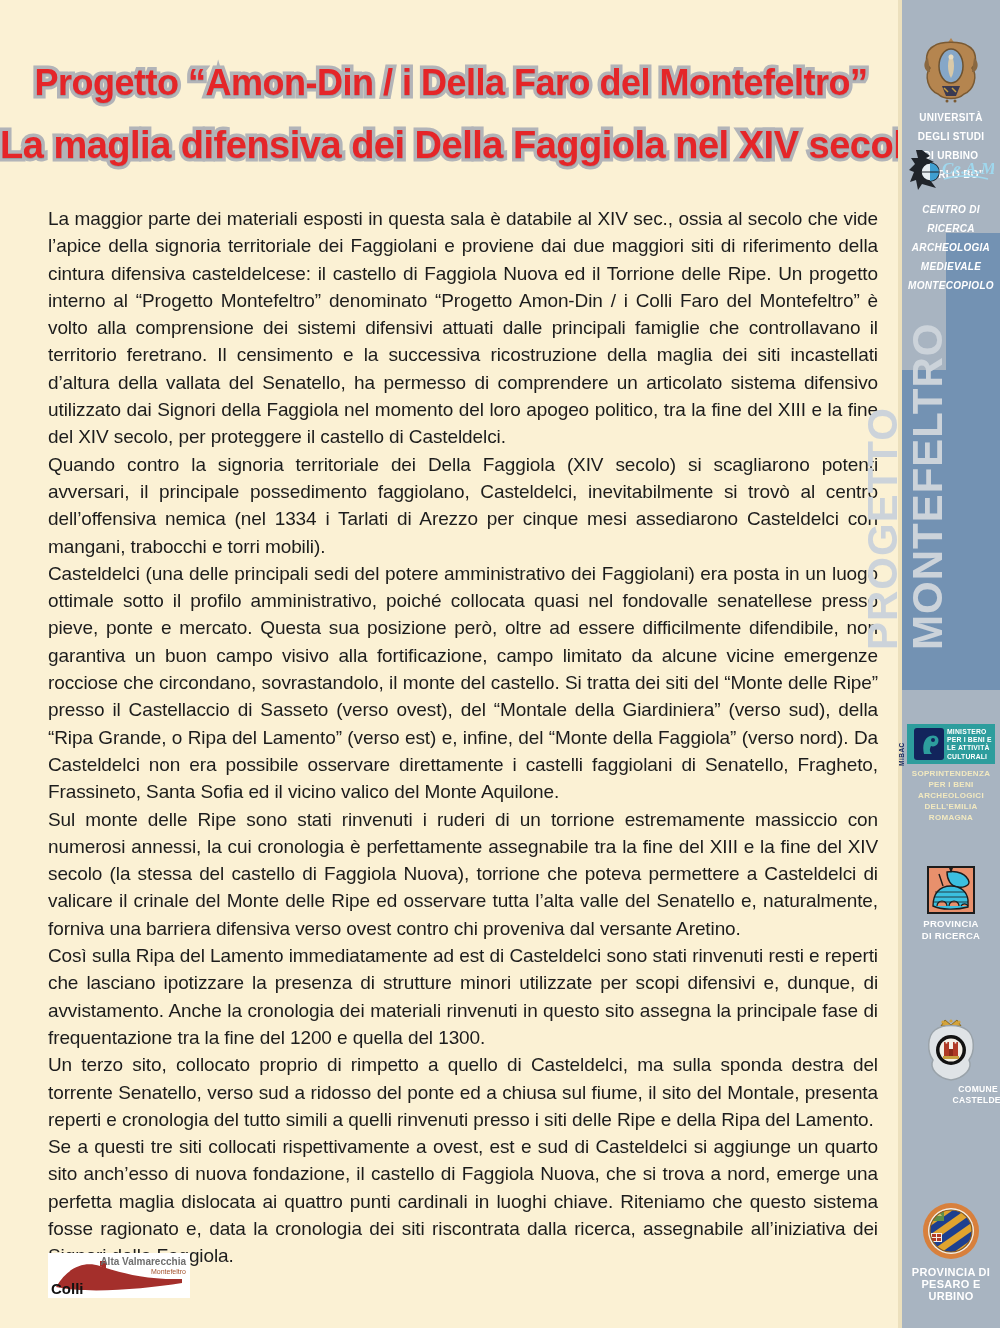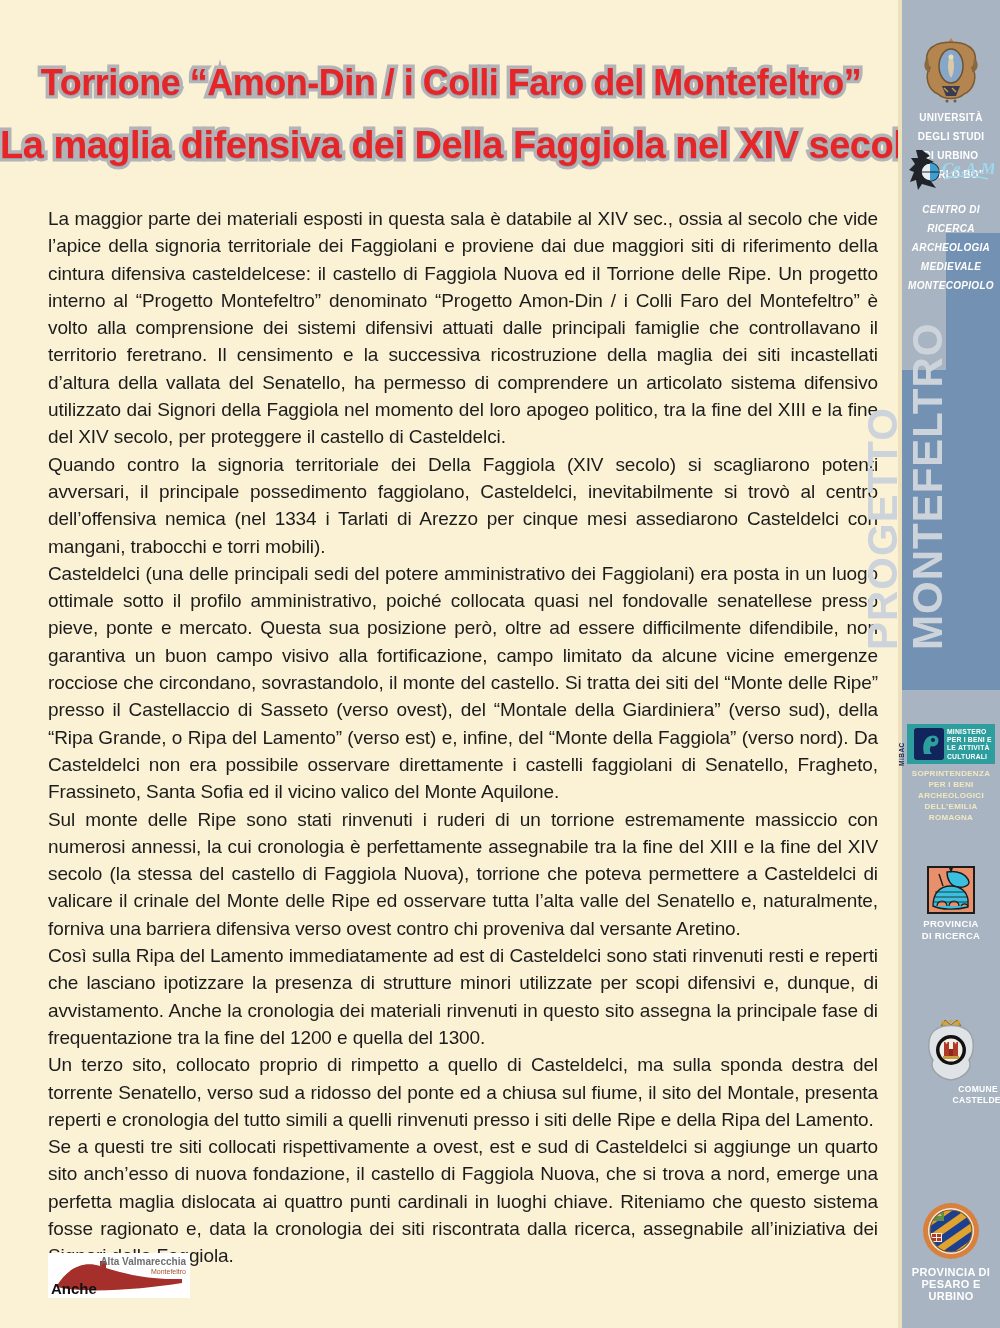--- a/index.html
+++ b/index.html
@@ -78,21 +78,21 @@
   }
   #footer-alta{position:absolute;right:4px;top:3px;font-size:10px;color:#6f6f6f;font-weight:bold;}
   #footer-montefeltro{position:absolute;right:4px;top:15px;font-size:7px;color:#a2522c;}
   #footer-musei{position:absolute;left:3px;bottom:1px;font-size:15px;font-weight:bold;color:#111;}
 </style>
 </head>
 <body>
 
 <div id="panel">
 
-  <div class="title" id="title-line1">Torrione “Amon-Din / i Colli Faro del Montefeltro”</div>
+  <div class="title" id="title-line1">Progetto “Amon-Din / i Della Faro del Montefeltro”</div>
   <div class="title" id="title-line2">La maglia difensiva dei Della Faggiola nel XIV secolo</div>
 
   <div id="body-text">
     <p>La maggior parte dei materiali esposti in questa sala è databile al XIV sec., ossia al secolo che vide l’apice della signoria territoriale dei Faggiolani e proviene dai due maggiori siti di riferimento della cintura difensiva casteldelcese: il castello di Faggiola Nuova ed il Torrione delle Ripe. Un progetto interno al “Progetto Montefeltro” denominato “Progetto Amon-Din / i Colli Faro del Montefeltro” è volto alla comprensione dei sistemi difensivi attuati dalle principali famiglie che controllavano il territorio feretrano. Il censimento e la successiva ricostruzione della maglia dei siti incastellati d’altura della vallata del Senatello, ha permesso di comprendere un articolato sistema difensivo utilizzato dai Signori della Faggiola nel momento del loro apogeo politico, tra la fine del XIII e la fine del XIV secolo, per proteggere il castello di Casteldelci.</p>
     <p>Quando contro la signoria territoriale dei Della Faggiola (XIV secolo) si scagliarono potenti avversari, il principale possedimento faggiolano, Casteldelci, inevitabilmente si trovò al centro dell’offensiva nemica (nel 1334 i Tarlati di Arezzo per cinque mesi assediarono Casteldelci con mangani, trabocchi e torri mobili).</p>
     <p>Casteldelci (una delle principali sedi del potere amministrativo dei Faggiolani) era posta in un luogo ottimale sotto il profilo amministrativo, poiché collocata quasi nel fondovalle senatellese presso pieve, ponte e mercato. Questa sua posizione però, oltre ad essere difficilmente difendibile, non garantiva un buon campo visivo alla fortificazione, campo limitato da alcune vicine emergenze rocciose che circondano, sovrastandolo, il monte del castello. Si tratta dei siti del “Monte delle Ripe” presso il Castellaccio di Sasseto (verso ovest), del “Montale della Giardiniera” (verso sud), della “Ripa Grande, o Ripa del Lamento” (verso est) e, infine, del “Monte della Faggiola” (verso nord). Da Casteldelci non era possibile osservare direttamente i castelli faggiolani di Senatello, Fragheto, Frassineto, Santa Sofia ed il vicino valico del Monte Aquilone.</p>
     <p>Sul monte delle Ripe sono stati rinvenuti i ruderi di un torrione estremamente massiccio con numerosi annessi, la cui cronologia è perfettamente assegnabile tra la fine del XIII e la fine del XIV secolo (la stessa del castello di Faggiola Nuova), torrione che poteva permettere a Casteldelci di valicare il crinale del Monte delle Ripe ed osservare tutta l’alta valle del Senatello e, naturalmente, forniva una barriera difensiva verso ovest contro chi proveniva dal versante Aretino.</p>
     <p>Così sulla Ripa del Lamento immediatamente ad est di Casteldelci sono stati rinvenuti resti e reperti che lasciano ipotizzare la presenza di strutture minori utilizzate per scopi difensivi e, dunque, di avvistamento. Anche la cronologia dei materiali rinvenuti in questo sito assegna la principale fase di frequentazione tra la fine del 1200 e quella del 1300.</p>
     <p>Un terzo sito, collocato proprio di rimpetto a quello di Casteldelci, ma sulla sponda destra del torrente Senatello, verso sud a ridosso del ponte ed a chiusa sul fiume, il sito del Montale, presenta reperti e cronologia del tutto simili a quelli rinvenuti presso i siti delle Ripe e della Ripa del Lamento.</p>
     <p>Se a questi tre siti collocati rispettivamente a ovest, est e sud di Casteldelci si aggiunge un quarto sito anch’esso di nuova fondazione, il castello di Faggiola Nuova, che si trova a nord, emerge una perfetta maglia dislocata ai quattro punti cardinali in luoghi chiave. Riteniamo che questo sistema fosse ragionato e, data la cronologia dei siti riscontrata dalla ricerca, assegnabile all’iniziativa dei Signori della Faggiola.</p>
@@ -215,16 +215,16 @@
 
   </div>
 
   <div id="footer-logo">
     <svg width="142" height="45" viewBox="0 0 142 45" style="position:absolute;left:0;top:0;">
       <path d="M52 8 l6 0 l0 8 l-6 -3 Z" fill="#a42f2b"></path>
       <path d="M8 34 C20 14,36 8,52 13 C70 19,96 27,134 26 L134 30 C96 36,40 41,8 34 Z" fill="#a42f2b"></path>
     </svg>
     <div id="footer-alta">Alta Valmarecchia</div>
     <div id="footer-montefeltro">Montefeltro</div>
-    <div id="footer-musei">Anche</div>
+    <div id="footer-musei">Colli</div>
   </div>
 
 </div>
 
 </body></html>

